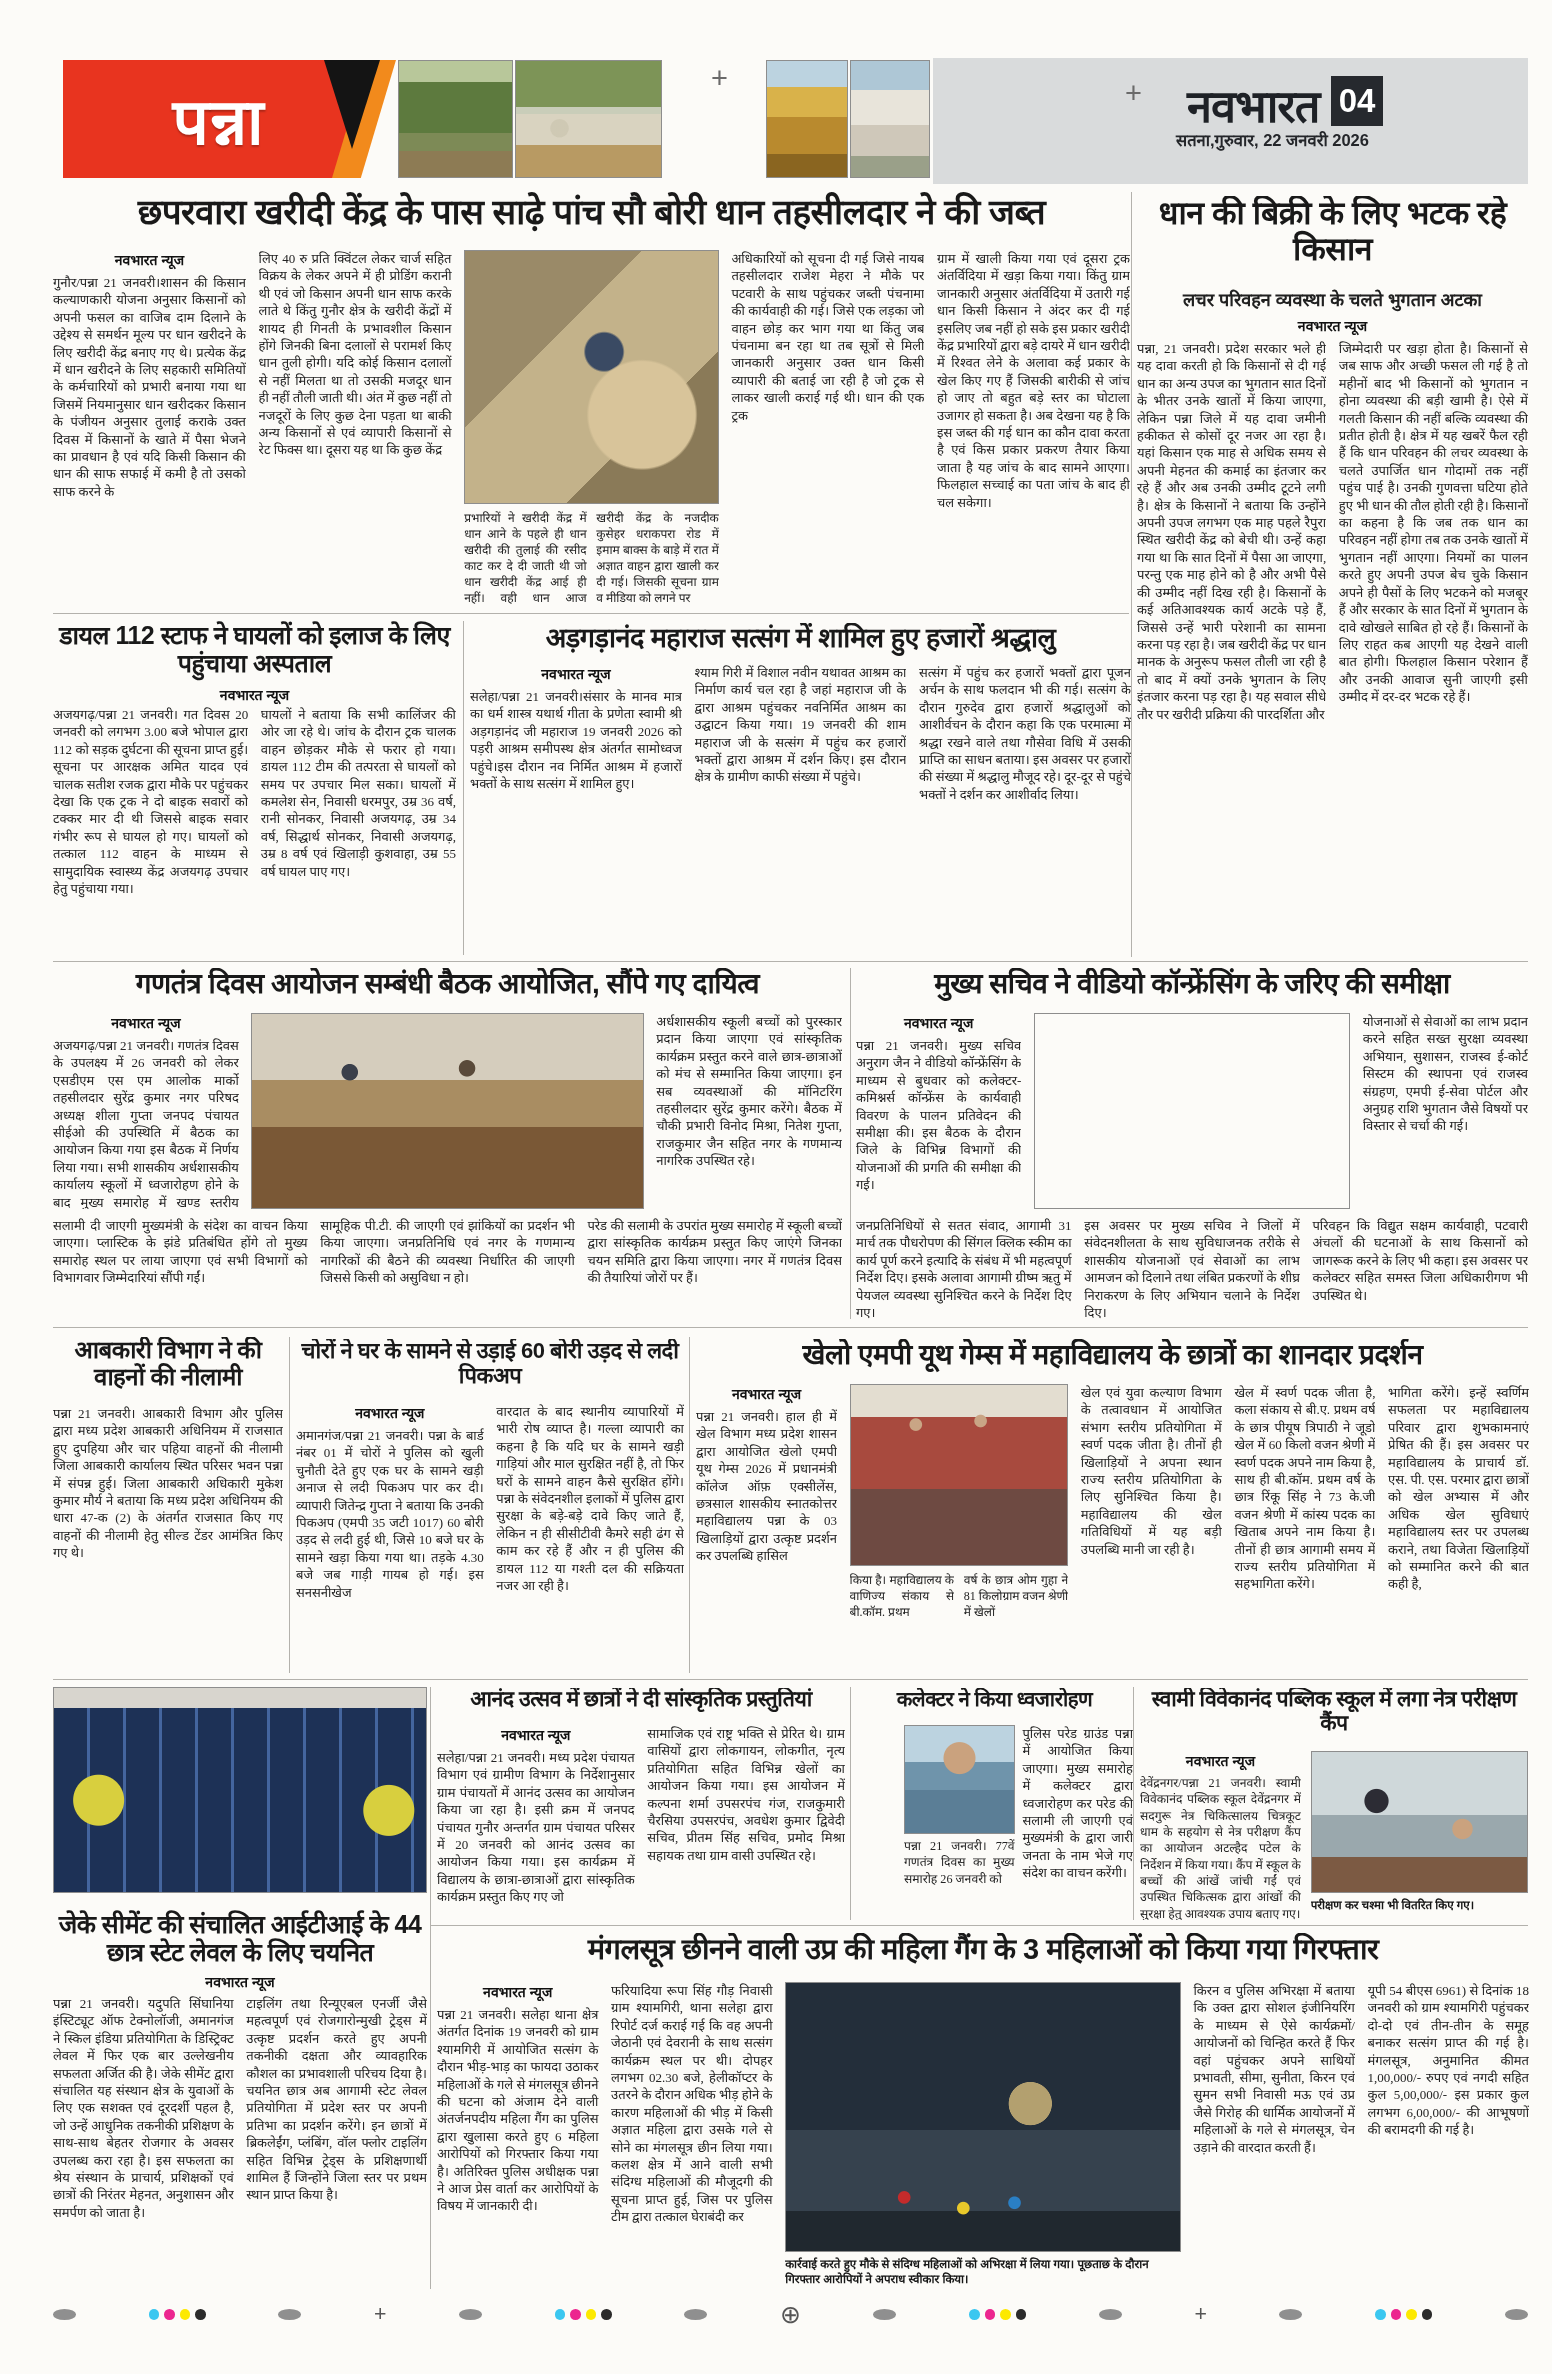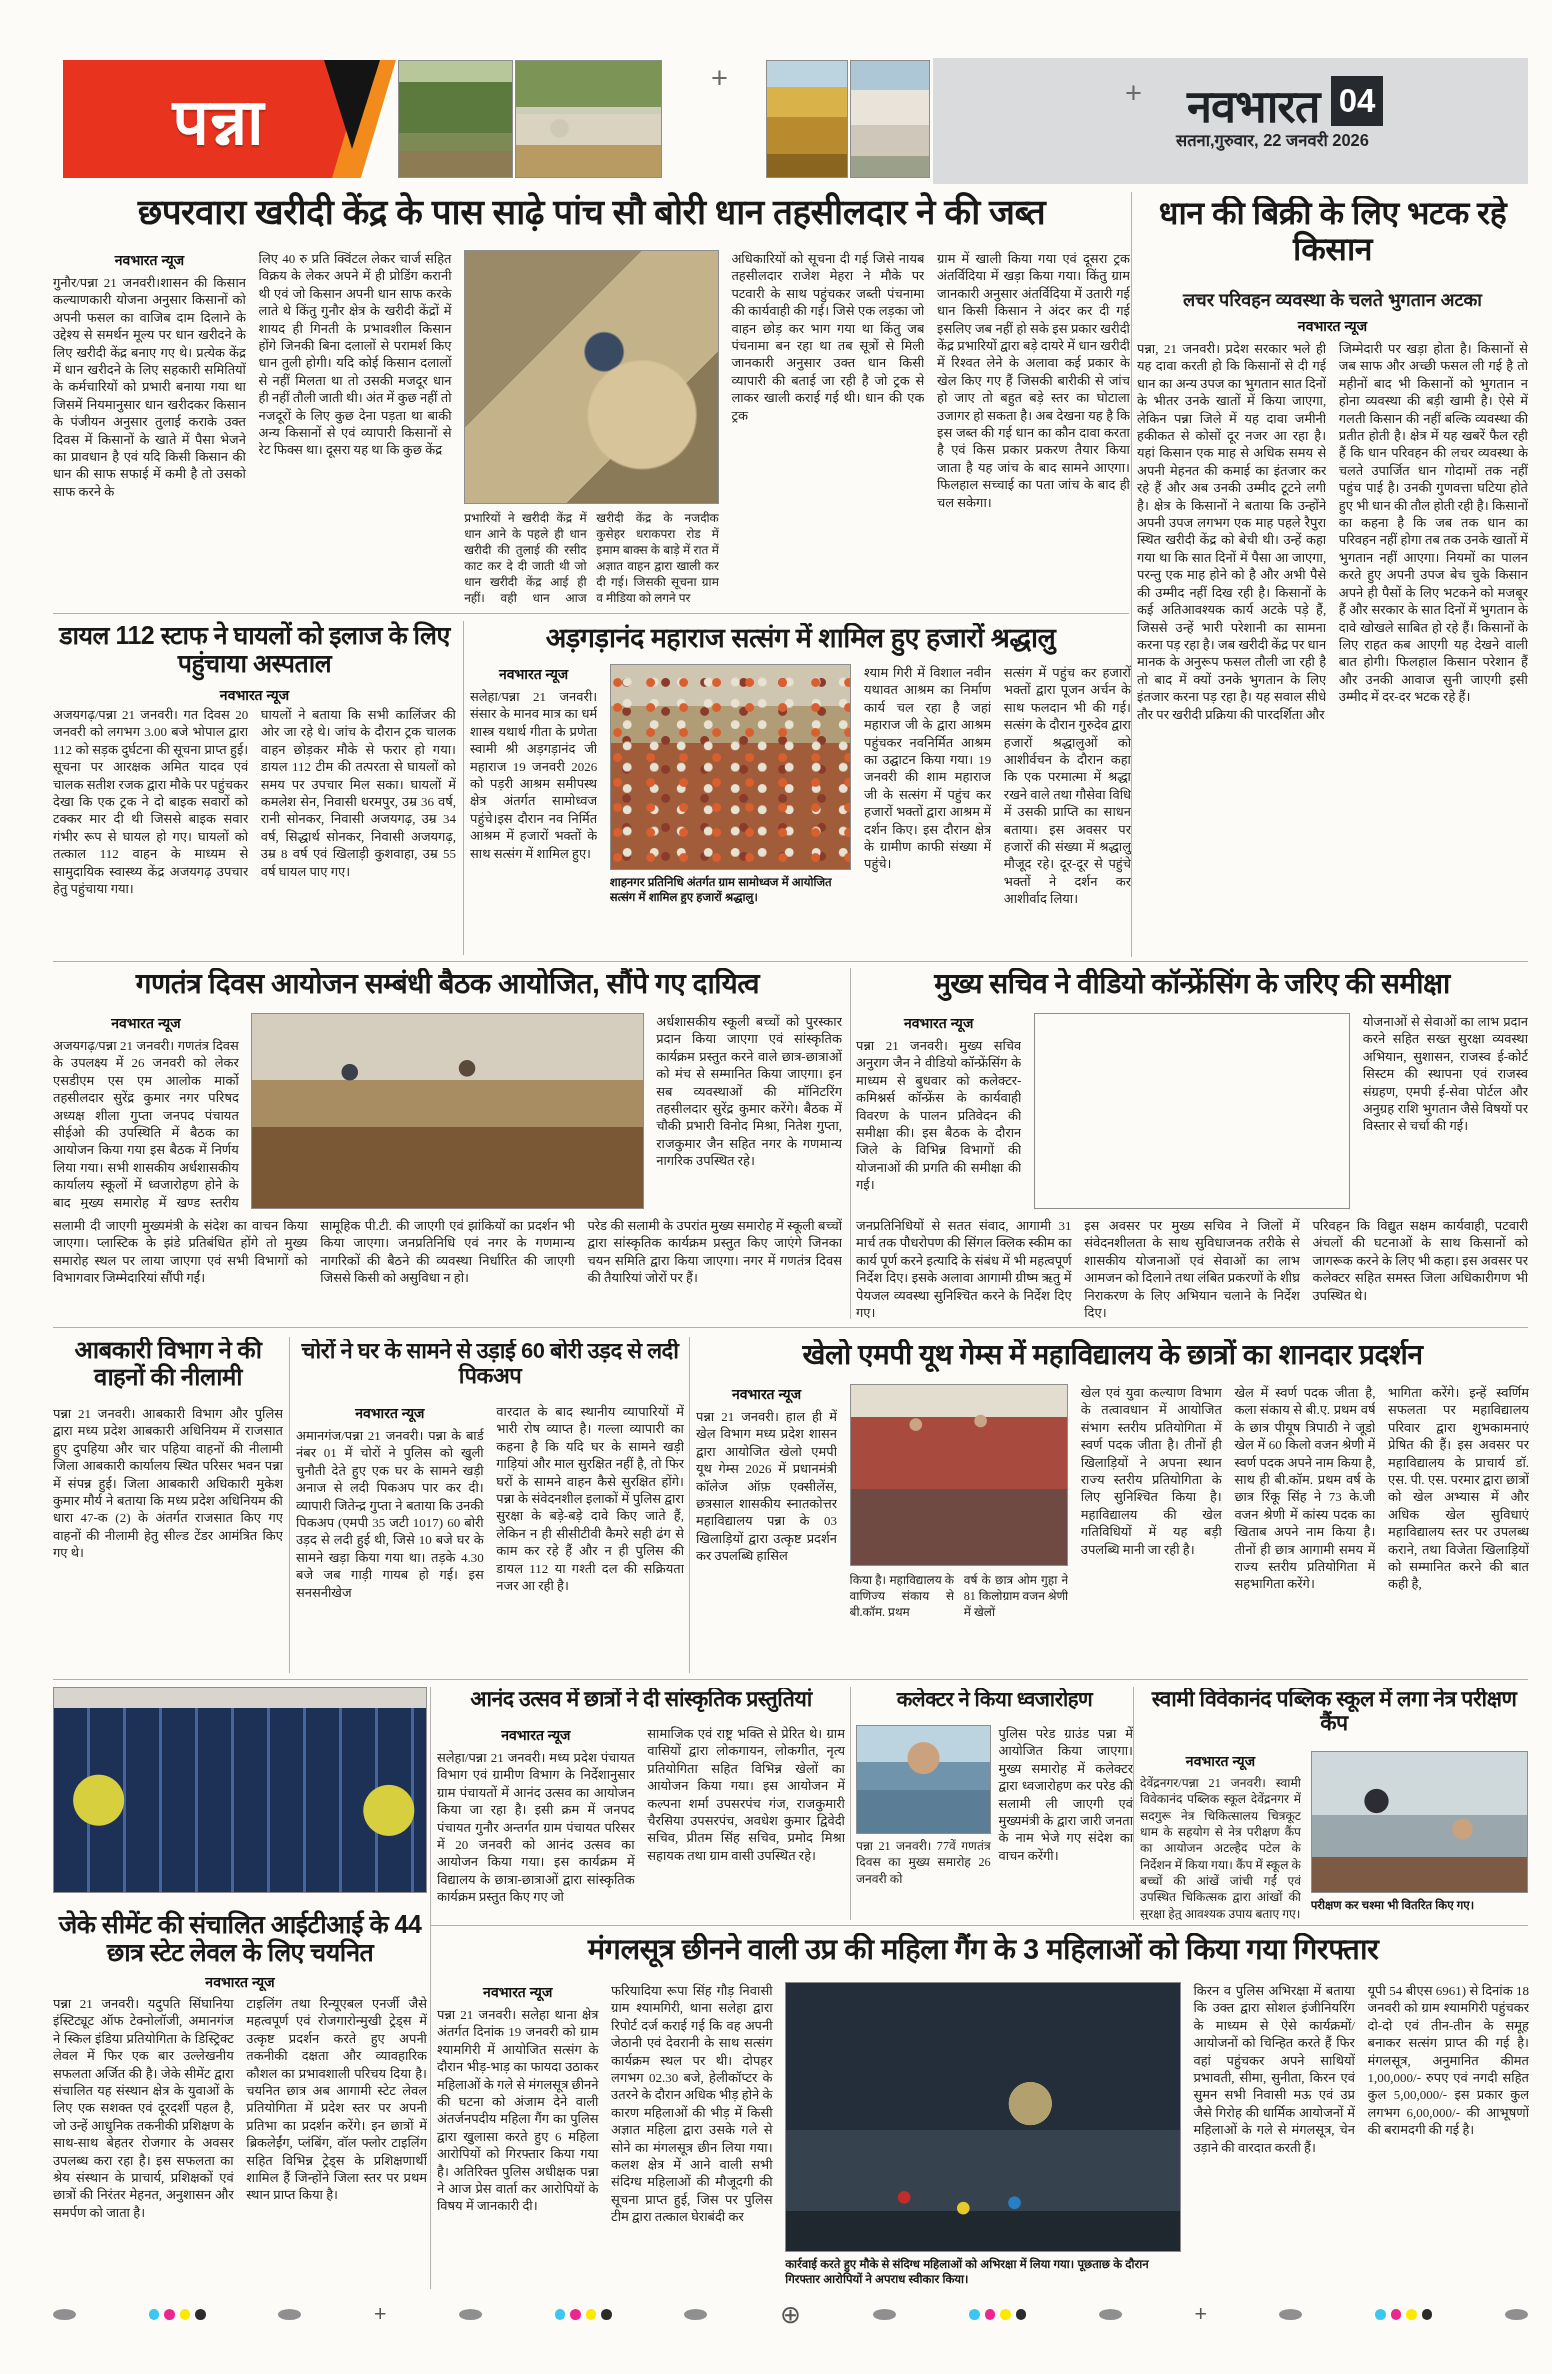--- a/index.html
+++ b/index.html
@@ -140,24 +140,20 @@
     <div class="coltext">घायलों ने बताया कि सभी कालिंजर की ओर जा रहे थे। जांच के दौरान ट्रक चालक वाहन छोड़कर मौके से फरार हो गया। डायल 112 टीम की तत्परता से घायलों को समय पर उपचार मिल सका। घायलों में कमलेश सेन, निवासी धरमपुर, उम्र 36 वर्ष, रानी सोनकर, निवासी अजयगढ़, उम्र 34 वर्ष, सिद्धार्थ सोनकर, निवासी अजयगढ़, उम्र 8 वर्ष एवं खिलाड़ी कुशवाहा, उम्र 55 वर्ष घायल पाए गए।</div>
   </div>
 
   <div class="vrule" style="left:463px;top:621px;height:334px;"></div>
   <div class="abs hl" style="left:470px;top:623px;width:661px;height:33px;font-size:27px;">अड़गड़ानंद महाराज सत्संग में शामिल हुए हजारों श्रद्धालु</div>
   <div class="abs cols" style="left:470px;top:664px;width:661px;height:291px;">
     <div class="stack" style="flex:1;">
       <div class="byline">नवभारत न्यूज</div>
       <div class="coltext">सलेहा/पन्ना 21 जनवरी।संसार के मानव मात्र का धर्म शास्त्र यथार्थ गीता के प्रणेता स्वामी श्री अड़गड़ानंद जी महाराज 19 जनवरी 2026 को पड़री आश्रम समीपस्थ क्षेत्र अंतर्गत सामोध्वज पहुंचे।इस दौरान नव निर्मित आश्रम में हजारों भक्तों के साथ सत्संग में शामिल हुए।</div>
     </div>
-    <div class="stack" style="flex:1.9;">
-      <div class="photo ph-satsang" style="width:100%;height:206px;flex:none;"></div>
-      <div class="caption">शाहनगर प्रतिनिधि अंतर्गत ग्राम सामोध्वज में आयोजित सत्संग में शामिल हुए हजारों श्रद्धालु।</div>
-    </div>
     <div class="coltext">श्याम गिरी में विशाल नवीन यथावत आश्रम का निर्माण कार्य चल रहा है जहां महाराज जी के द्वारा आश्रम पहुंचकर नवनिर्मित आश्रम का उद्घाटन किया गया। 19 जनवरी की शाम महाराज जी के सत्संग में पहुंच कर हजारों भक्तों द्वारा आश्रम में दर्शन किए। इस दौरान क्षेत्र के ग्रामीण काफी संख्या में पहुंचे।</div>
     <div class="coltext">सत्संग में पहुंच कर हजारों भक्तों द्वारा पूजन अर्चन के साथ फलदान भी की गई। सत्संग के दौरान गुरुदेव द्वारा हजारों श्रद्धालुओं को आशीर्वचन के दौरान कहा कि एक परमात्मा में श्रद्धा रखने वाले तथा गौसेवा विधि में उसकी प्राप्ति का साधन बताया। इस अवसर पर हजारों की संख्या में श्रद्धालु मौजूद रहे। दूर-दूर से पहुंचे भक्तों ने दर्शन कर आशीर्वाद लिया।</div>
   </div>
 
   <div class="hrule" style="left:53px;top:961px;width:1475px;"></div>
 
   <div class="abs hl" style="left:53px;top:968px;width:789px;height:35px;font-size:28px;">गणतंत्र दिवस आयोजन सम्बंधी बैठक आयोजित, सौंपे गए दायित्व</div>
   <div class="abs cols" style="left:53px;top:1013px;width:789px;height:196px;">
     <div class="stack" style="flex:1;">
       <div class="byline">नवभारत न्यूज</div>
@@ -240,21 +236,21 @@
     <div class="stack" style="flex:1;">
       <div class="byline">नवभारत न्यूज</div>
       <div class="coltext">सलेहा/पन्ना 21 जनवरी। मध्य प्रदेश पंचायत विभाग एवं ग्रामीण विभाग के निर्देशानुसार ग्राम पंचायतों में आनंद उत्सव का आयोजन किया जा रहा है। इसी क्रम में जनपद पंचायत गुनौर अन्तर्गत ग्राम पंचायत परिसर में 20 जनवरी को आनंद उत्सव का आयोजन किया गया। इस कार्यक्रम में विद्यालय के छात्रा-छात्राओं द्वारा सांस्कृतिक कार्यक्रम प्रस्तुत किए गए जो</div>
     </div>
     <div class="coltext">सामाजिक एवं राष्ट्र भक्ति से प्रेरित थे। ग्राम वासियों द्वारा लोकगायन, लोकगीत, नृत्य प्रतियोगिता सहित विभिन्न खेलों का आयोजन किया गया। इस आयोजन में कल्पना शर्मा उपसरपंच गंज, राजकुमारी चैरसिया उपसरपंच, अवधेश कुमार द्विवेदी सचिव, प्रीतम सिंह सचिव, प्रमोद मिश्रा सहायक तथा ग्राम वासी उपस्थित रहे।</div>
   </div>
 
   <div class="vrule" style="left:850px;top:1687px;height:233px;"></div>
   <div class="abs hl" style="left:856px;top:1688px;width:277px;height:29px;font-size:20.4px;">कलेक्टर ने किया ध्वजारोहण</div>
   <div class="abs cols" style="left:856px;top:1725px;width:277px;height:194px;gap:7.8px;">
-    <div class="stack" style="flex:1;">
+    <div class="stack" style="flex:1;margin-left:48px;">
       <div class="photo ph-woman" style="width:100%;height:109px;flex:none;"></div>
       <div class="coltext" style="margin-top:3.9px;font-size:12.2px;">पन्ना 21 जनवरी। 77वें गणतंत्र दिवस का मुख्य समारोह 26 जनवरी को</div>
     </div>
     <div class="coltext">पुलिस परेड ग्राउंड पन्ना में आयोजित किया जाएगा। मुख्य समारोह में कलेक्टर द्वारा ध्वजारोहण कर परेड की सलामी ली जाएगी एवं मुख्यमंत्री के द्वारा जारी जनता के नाम भेजे गए संदेश का वाचन करेंगी।</div>
   </div>
 
   <div class="vrule" style="left:1133px;top:1687px;height:233px;"></div>
   <div class="abs hl" style="left:1140px;top:1688px;width:388px;height:56px;font-size:21.3px;">स्वामी विवेकानंद पब्लिक स्कूल में लगा नेत्र परीक्षण कैंप</div>
   <div class="abs cols" style="left:1140px;top:1751px;width:388px;height:169px;gap:9.7px;">
     <div class="stack" style="flex:1;">

